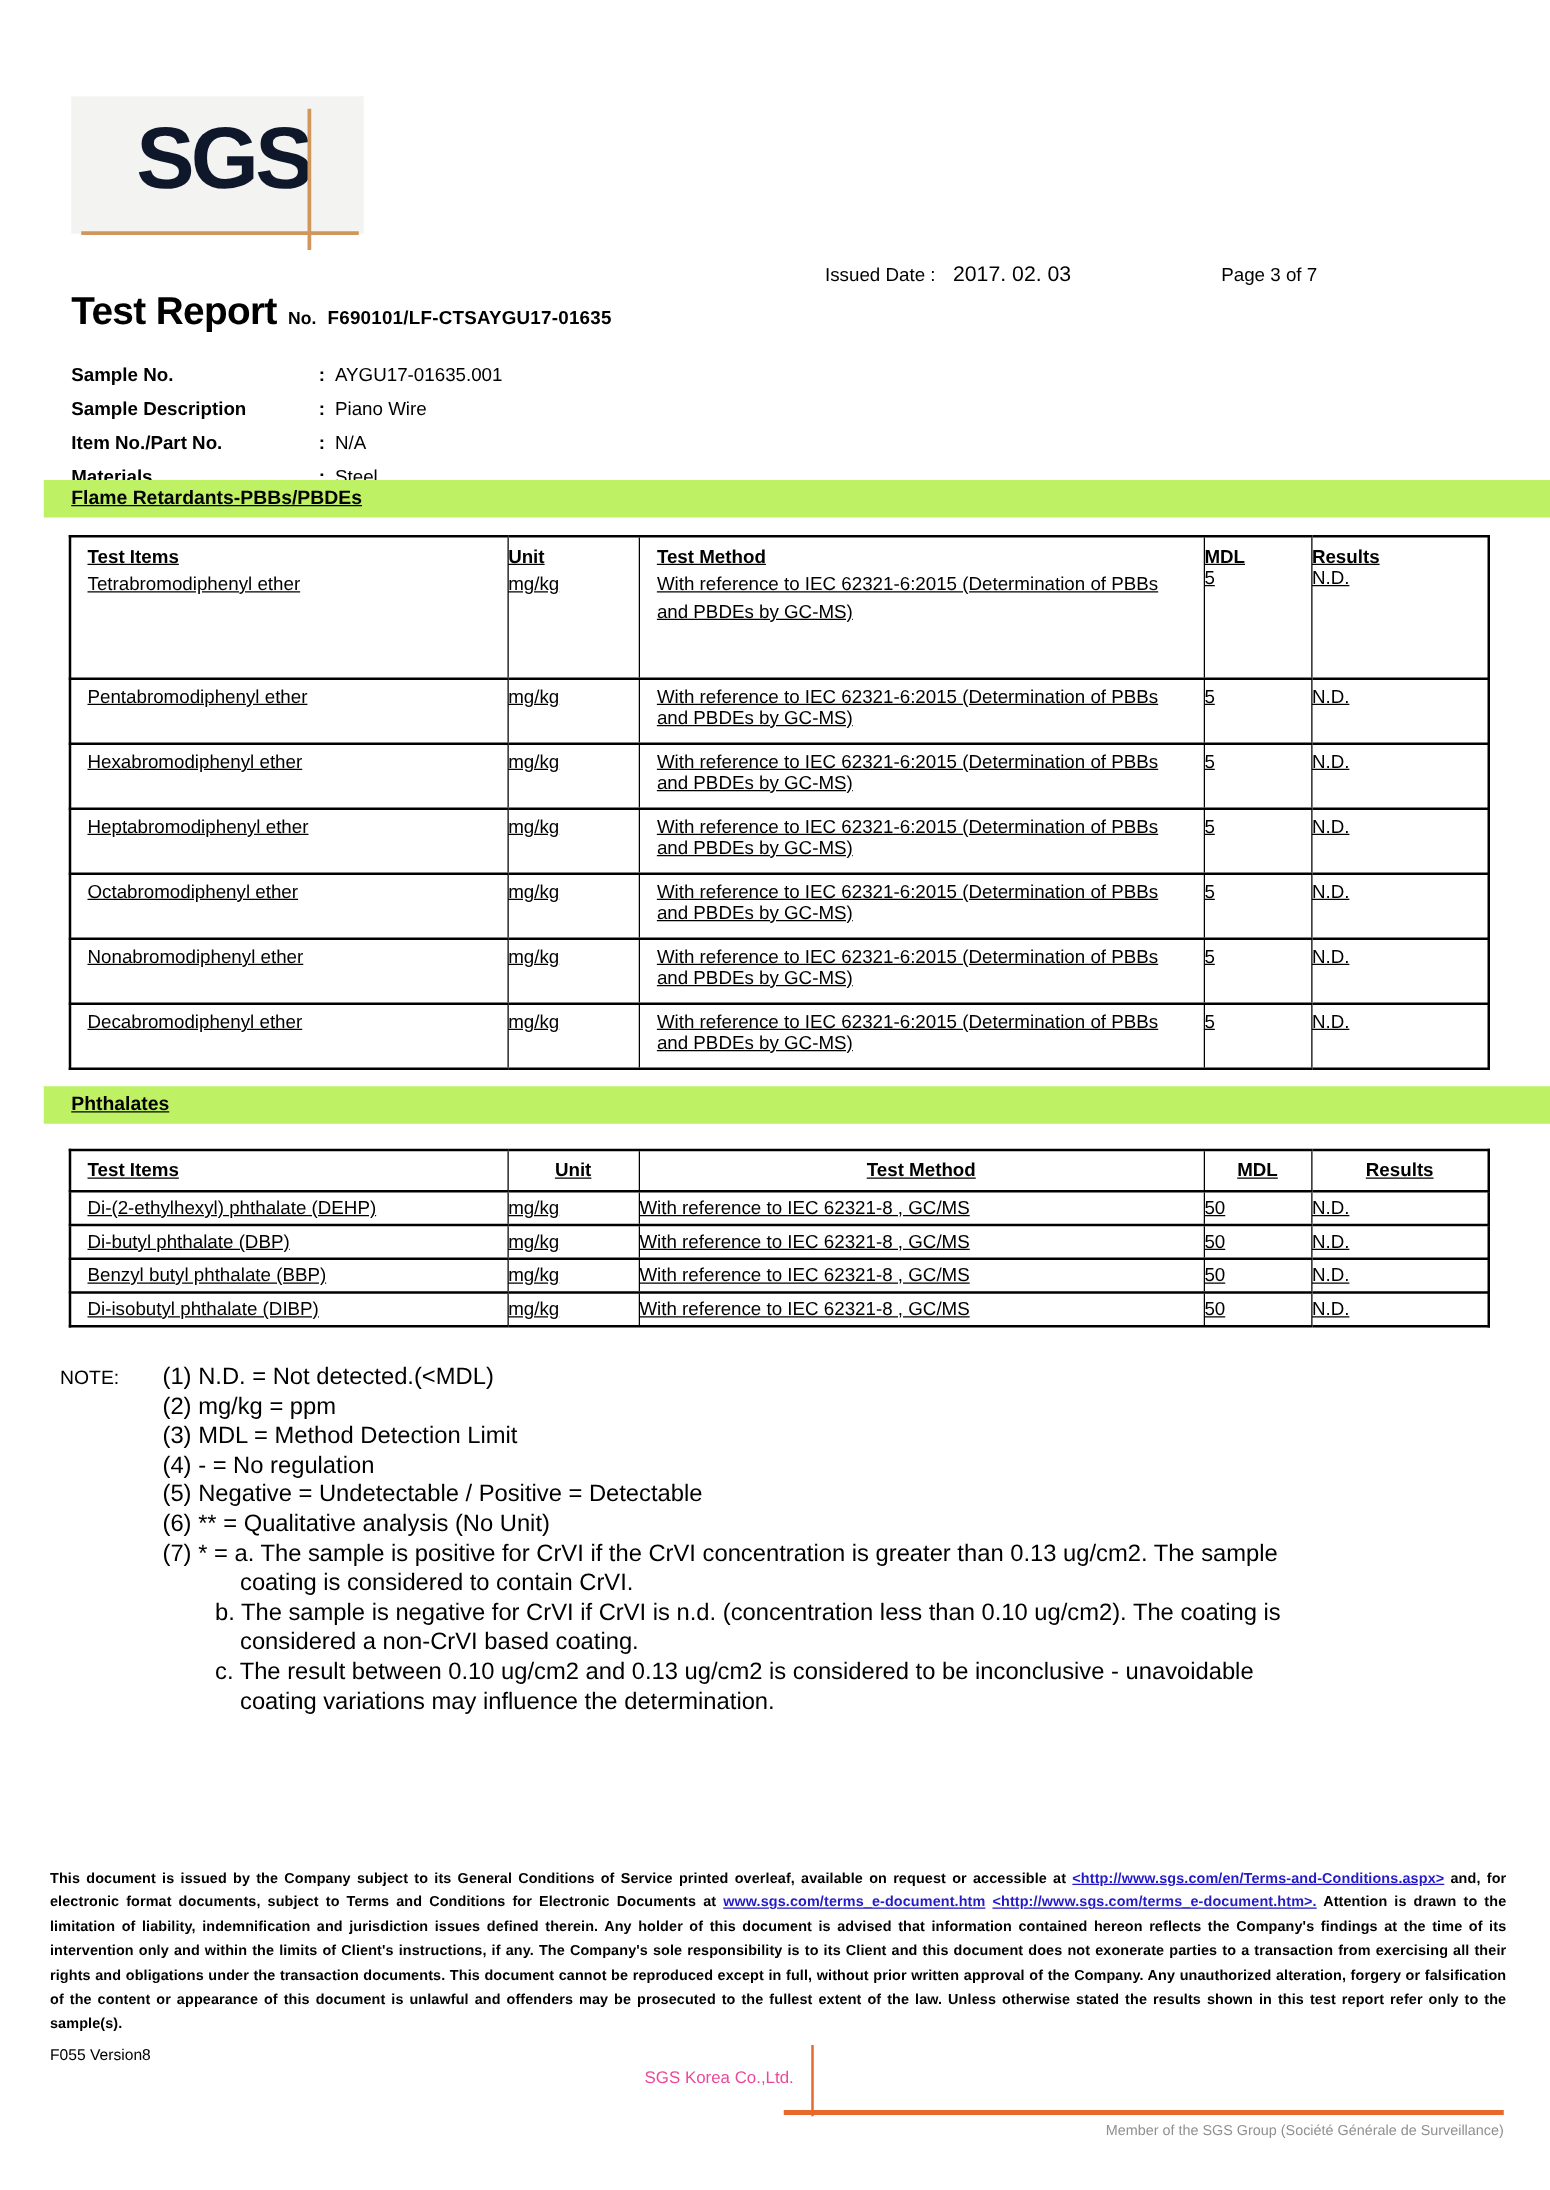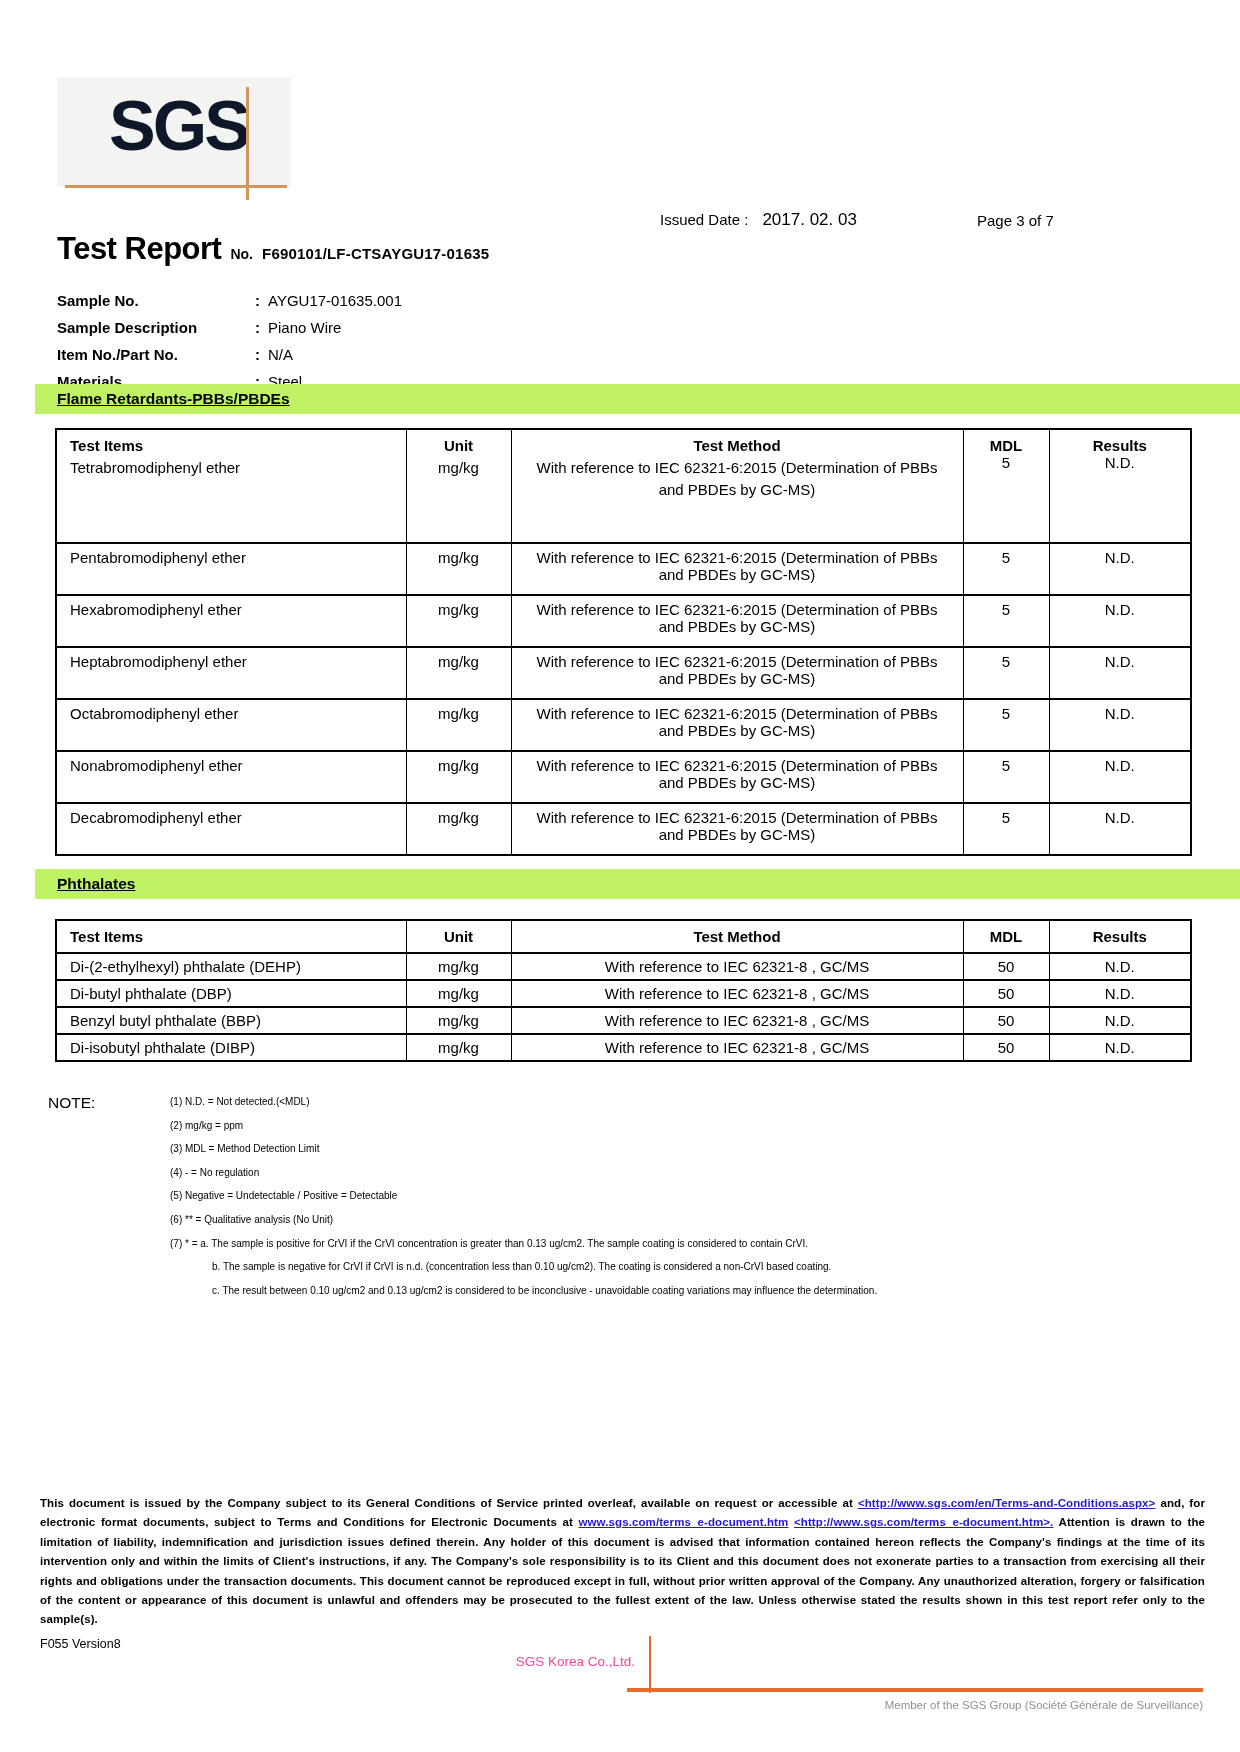--- a/index.html
+++ b/index.html
@@ -32,36 +32,36 @@
   
   .section-bar { position:absolute; left:35px; width:1223px; height:30px; background:#bef264; }
   .section-bar span { display:inline-block; margin-left:22px; font-weight:bold; text-decoration:underline; font-size:15.5px; line-height:29px; }
   #bar-flame { top:384px; }
   #bar-phthalates { top:869px; }
 
   
   table.results { position:absolute; left:55px; width:1135px; border-collapse:collapse; table-layout:fixed; border:2px solid #000; }
   #table-flame { top:428px; }
   #table-phthalates { top:919px; }
-  table.results td, table.results th { border:2px solid #000; border-left-width:1px; border-right-width:1px; font-size:15px; vertical-align:top; }
+  table.results td, table.results th { border:2px solid #000; border-left-width:1px; border-right-width:1px; font-size:15px; vertical-align:top;text-decoration:underline; }
   table.results td:first-child, table.results th:first-child { border-left-width:2px; }
   table.results td:last-child, table.results th:last-child { border-right-width:2px; }
   .hdr { font-weight:bold; }
   .cell-left { text-align:left; padding-left:13px; }
-  .cell-center { text-align:center; }
+  .cell-center { }
   #table-flame tr.combined td { height:114px; padding-top:7px; }
   #table-flame tr.datarow td { height:52px; padding-top:5px; }
   #table-flame .val { margin-top:3px; line-height:22px; }
   #table-flame td.method-cell { padding-left:14px; padding-right:14px; }
   #table-phthalates tr.headrow th { height:33px; padding-top:7px; vertical-align:top; }
   #table-phthalates tr.datarow td { height:27px; vertical-align:middle; }
 
   
   .note-label { position:absolute; left:48px; top:1094px; font-size:15.5px; }
-  .notes { position:absolute; left:130px; top:1090px; width:916px; font-size:10px;margin-left:40px; }
+  .notes { position:absolute; left:130px; top:1090px; width:916px; font-size:19px; }
   .note-line { line-height:23.6px; }
   .note-line.n7 { padding-left:62px; text-indent:-62px; }
   .note-line.sub { padding-left:62px; text-indent:-20px; }
 
   
   .legal { position:absolute; left:40px; top:1494px; width:1165px; font-size:11.5px; font-weight:bold; line-height:19.4px; text-align:justify; letter-spacing:0.1px; }
   .legal a, .addr a { color:#2319c8; text-decoration:underline; cursor:pointer; }
 
   
   .form-version { position:absolute; left:40px; top:1637px; font-size:12.5px; }

